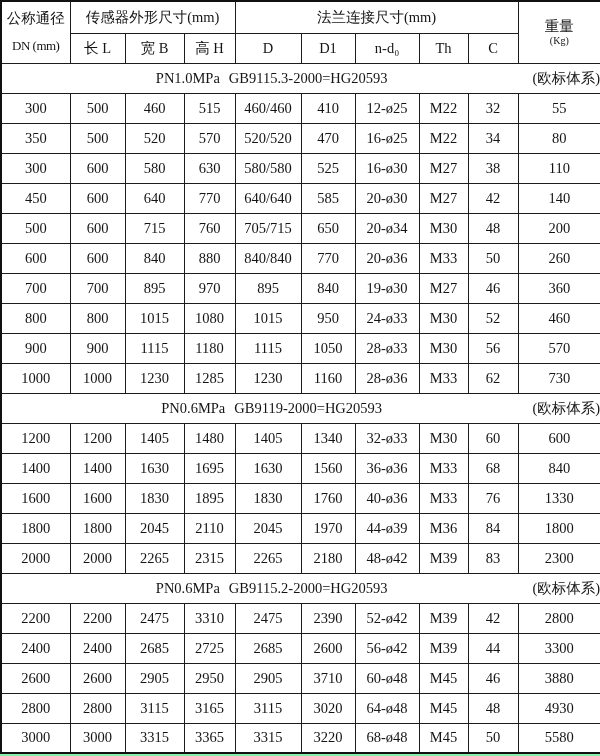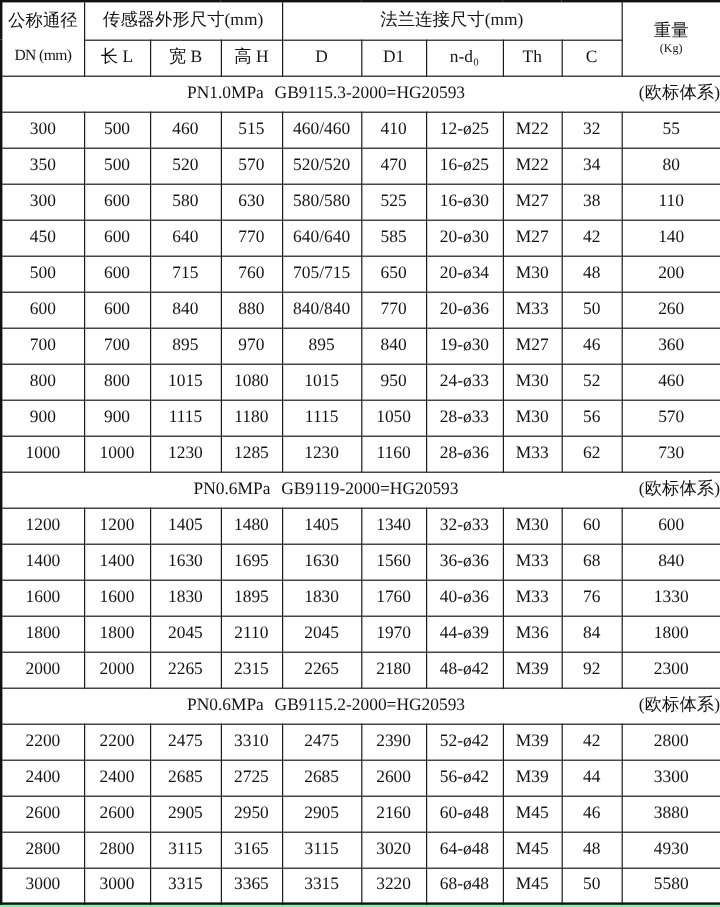--- a/index.html
+++ b/index.html
@@ -276,21 +276,21 @@
         </tr>
         <tr>
           <td>2000</td>
           <td>2000</td>
           <td>2265</td>
           <td>2315</td>
           <td>2265</td>
           <td>2180</td>
           <td>48-ø42</td>
           <td>M39</td>
-          <td>92</td>
+          <td>83</td>
           <td>2300</td>
         </tr>
         <tr>
           <td colspan="10" class="section-cell"><span class="sec-pressure">PN0.6MPa</span><span>GB9115.2-2000=HG20593</span><span class="sec-system">(欧标体系)</span></td>
         </tr>
         <tr>
           <td>2200</td>
           <td>2200</td>
           <td>2475</td>
           <td>3310</td>
@@ -312,21 +312,21 @@
           <td>M39</td>
           <td>44</td>
           <td>3300</td>
         </tr>
         <tr>
           <td>2600</td>
           <td>2600</td>
           <td>2905</td>
           <td>2950</td>
           <td>2905</td>
-          <td>2160</td>
+          <td>3710</td>
           <td>60-ø48</td>
           <td>M45</td>
           <td>46</td>
           <td>3880</td>
         </tr>
         <tr>
           <td>2800</td>
           <td>2800</td>
           <td>3115</td>
           <td>3165</td>

